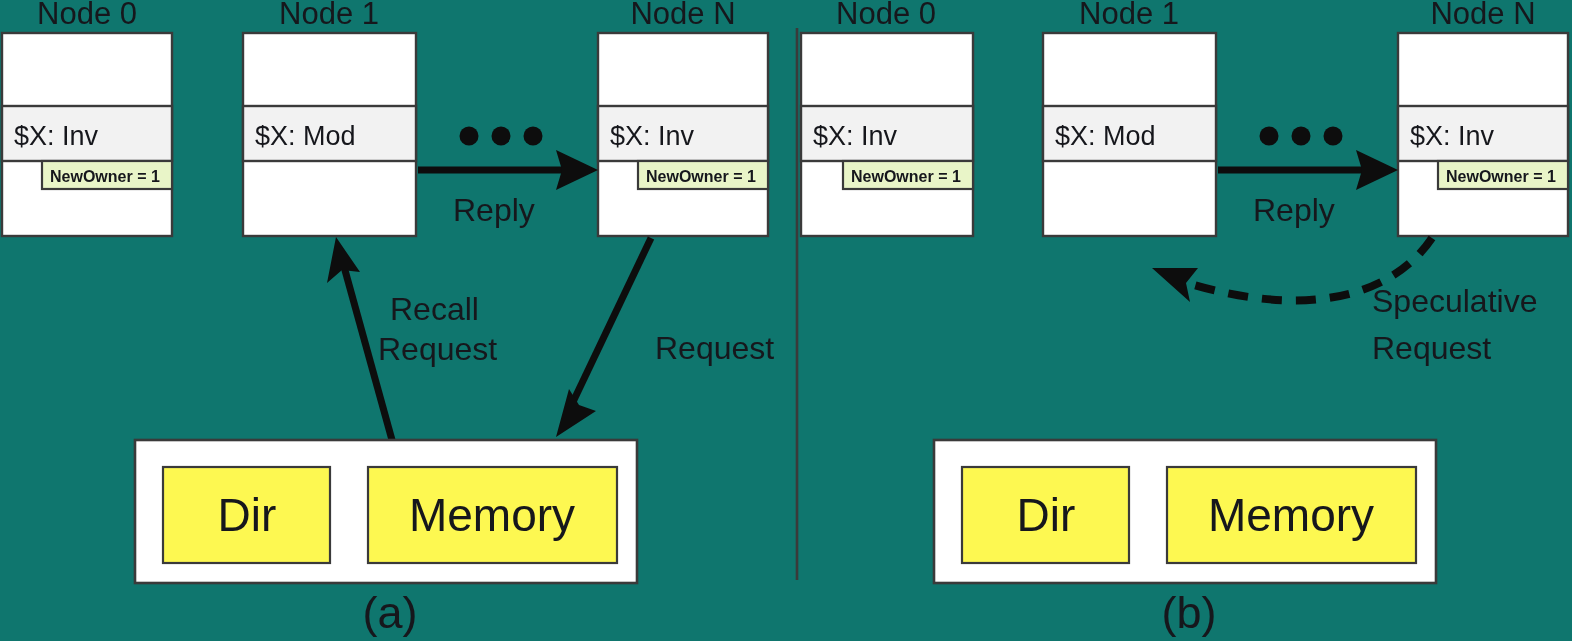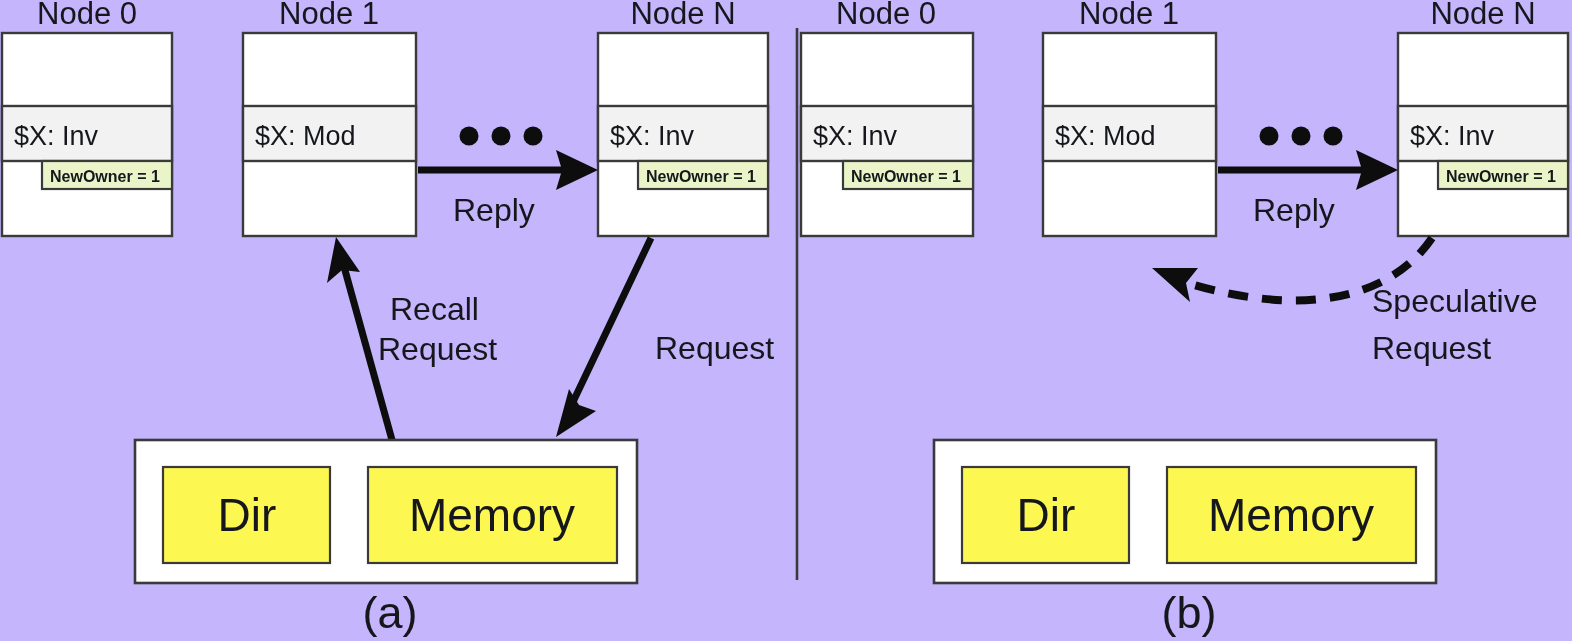--- a/index.html
+++ b/index.html
@@ -4,21 +4,21 @@
 <style>
   html, body {
     margin: 0;
     padding: 0;
     background: #ffffff;
   }
   #stage {
     position: relative;
     width: 1572px;
     height: 641px;
-    background: #c4b5fd;
+    background: #0f766e;
     font-family: "Liberation Sans", sans-serif;
     overflow: hidden;
   }
   svg#figure {
     position: absolute;
     left: 0;
     top: 0;
     width: 1572px;
     height: 641px;
   }

